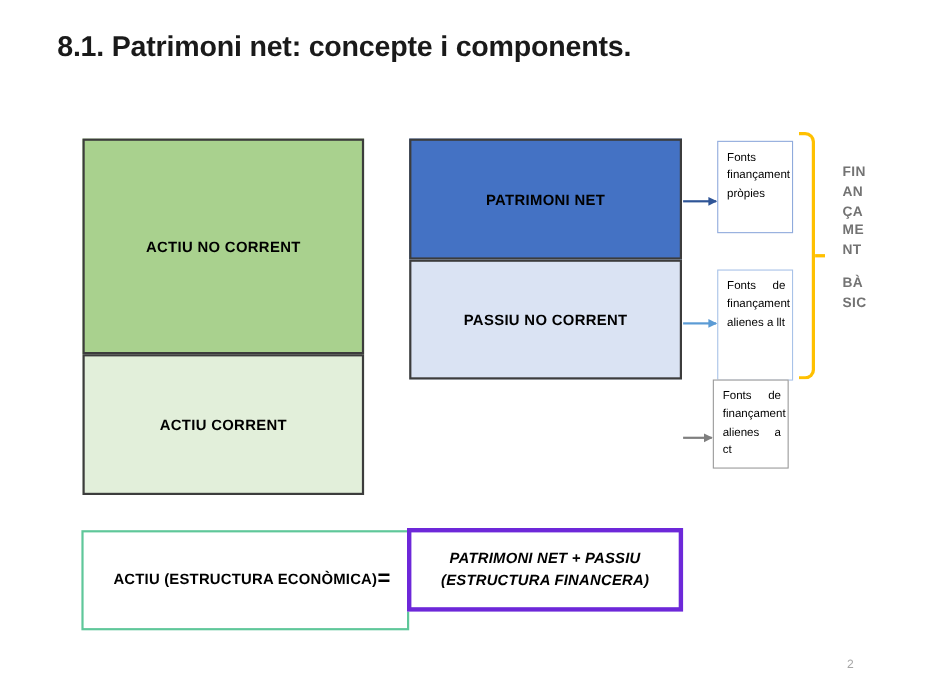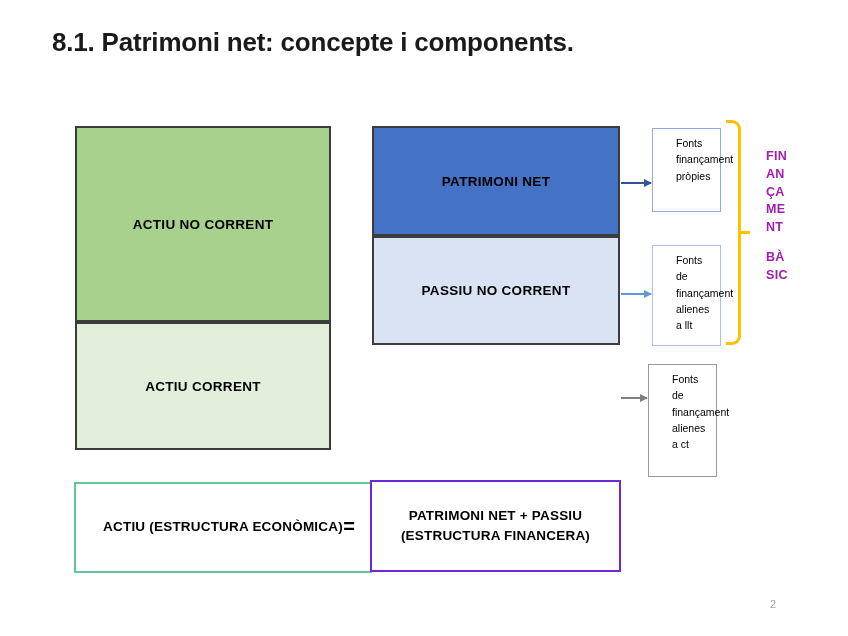--- a/index.html
+++ b/index.html
@@ -68,31 +68,31 @@
   .liab-current {
     left: 372px; top: 345px;  width: 248px; height: 105px;
     background: #bfbfbf;
   }
 
   
   .note {
     position: absolute;
     box-sizing: border-box;
     width: 69px;
-    padding: 6px 6px 6px 23px;
+    padding: 6px 6px 6px 8px;
     font-size: 10.5px;
     line-height: 1.55;
     font-weight: normal;
     color: #000000;
     background: #ffffff;
     text-align: justify;
   }
   .note-own     { left: 652px; top: 128px; height: 84px;  border: 1px solid #8faadc; }
   .note-lt      { left: 652px; top: 245px; height: 101px; border: 1px solid #a8c2e8; }
-  .note-st      { left: 648px; top: 364px; height: 113px; border: 1px solid #9a9a9a; }
+  .note-st      { left: 648px; top: 345px; height: 81px; border: 1px solid #9a9a9a; }
 
   
   .arrow { position: absolute; height: 0; }
   .arrow .shaft {
     position: absolute; left: 0; top: 0;
     height: 2px; width: 100%;
   }
   .arrow .head {
     position: absolute; right: -1px; top: -3px;
     width: 0; height: 0;
@@ -129,21 +129,21 @@
 
   
   .brace-label {
     position: absolute;
     left: 766px;
     top: 148px;
     width: 40px;
     font-size: 12.5px;
     font-weight: bold;
     line-height: 1.42;
-    color: #a21caf;
+    color: #737373;
     letter-spacing: 0.3px;
   }
   .brace-label .gap { display: block; height: 12px; }
 
   
   .summary-box {
     position: absolute;
     box-sizing: border-box;
     background: #ffffff;
     display: flex;
@@ -154,22 +154,23 @@
     font-weight: bold;
     line-height: 1.5;
     letter-spacing: 0.2px;
     color: #000000;
   }
   .summary-asset {
     left: 74px;  top: 482px; width: 298px; height: 91px;
     border: 2px solid #5fc79a;
   }
   .summary-equity {
-    left: 370px; top: 480px; width: 251px; height: 92px;
-    border: 2px solid #6d28d9;
+    left: 370px; top: 480px; width: 251px; height: 76px;
+    border: 4px solid #6d28d9;
+    font-style: italic;
   }
   .equals-sign {
     position: absolute;
     left: 337px; top: 515px;
     width: 24px;
     text-align: center;
     font-size: 20px;
     font-weight: bold;
     color: #000000;
   }

